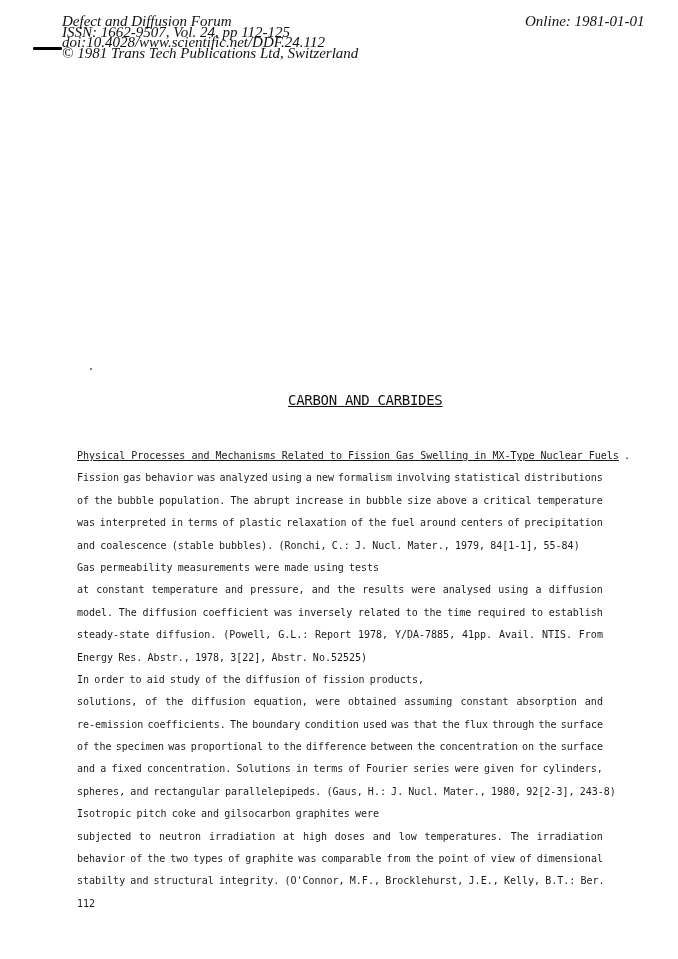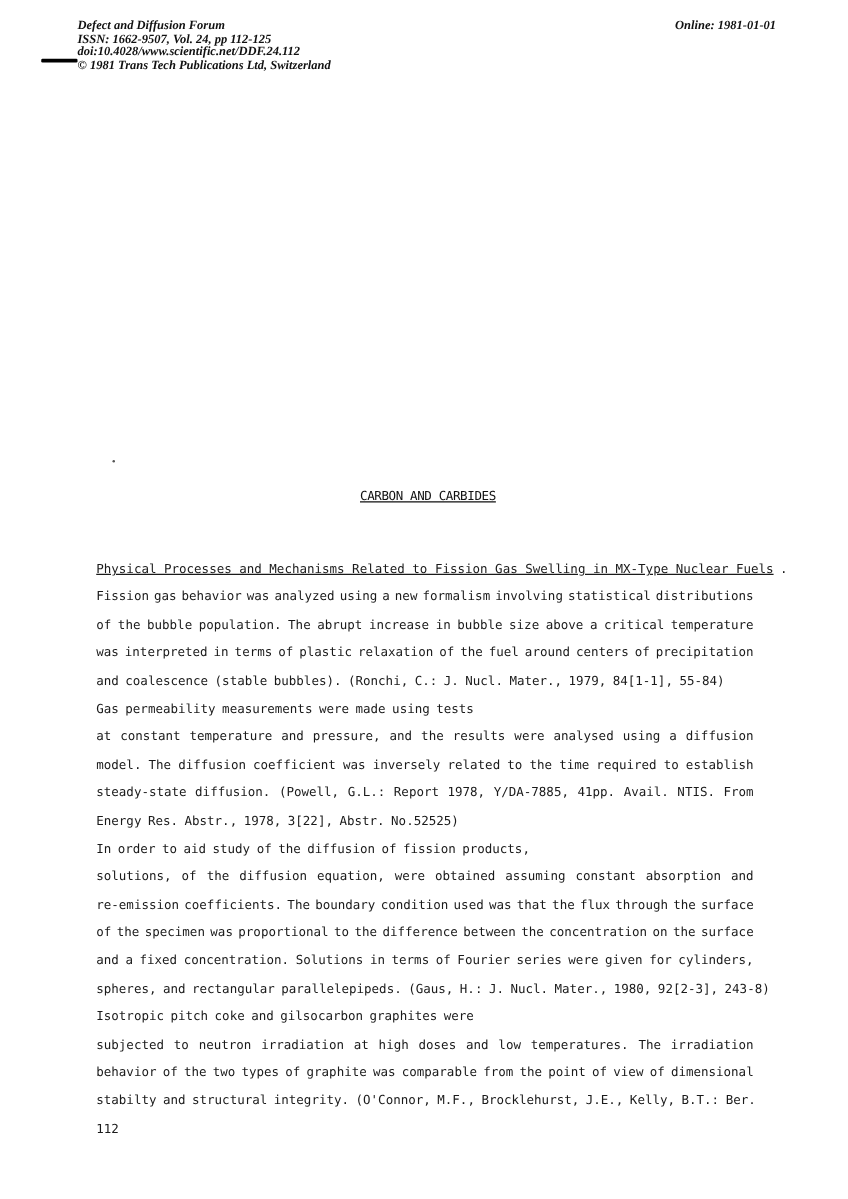--- a/index.html
+++ b/index.html
@@ -1,23 +1,23 @@
 <!DOCTYPE html>
 <html><head>
   <meta charset="utf-8">
   <style>
     html, body { margin: 0; padding: 0; background: #ffffff; }
     body { width: 678px; height: 959px; position: relative; overflow: hidden; color: #1a1a1a; }
-    .hdr { position: absolute; font-family: "Liberation Serif", serif; font-style: italic; font-size: 10px; line-height: 10.5px; color: #111; font-weight: bold; }
+    .hdr { position: absolute; font-family: "Liberation Serif", serif; font-style: italic; font-size: 15px; line-height: 10.5px; color: #111; }
     .hdr-left { left: 62px; top: 16px; }
     .hdr-left div { height: 10.5px; white-space: nowrap; }
-    .hdr-right { left: 525px; top: 16px; white-space: nowrap; margin-left: 15px; }
+    .hdr-right { left: 525px; top: 16px; white-space: nowrap; }
     .margin-bar { position: absolute; left: 33px; top: 47px; width: 29px; height: 3px; background: #000; border-radius: 1px; }
     .speck { position: absolute; left: 90px; top: 368px; width: 2px; height: 2px; background: #555; border-radius: 1px; }
-    .section-title { position: absolute; left: 288px; top: 392px; font-family: "DejaVu Sans Mono", monospace; font-size: 10px; letter-spacing: -0.3px; text-decoration: underline; color: #111; white-space: nowrap; }
+    .section-title { position: absolute; left: 288px; top: 392px; font-family: "DejaVu Sans Mono", monospace; font-size: 14px; letter-spacing: -0.3px; text-decoration: underline; color: #111; white-space: nowrap; }
     .body { position: absolute; left: 77px; top: 448px; width: 526px; font-family: "DejaVu Sans Mono", monospace; font-size: 10px; color: #1a1a1a; text-align: right; }
     .line { height: 22.4px; line-height: 16px; white-space: nowrap; display: flex; justify-content: space-between; }
     .line.last { justify-content: flex-start; }
     .line span.w { display: inline-block; }
     .line.last span.w { margin-right: 5.2px; }
     .u { text-decoration: underline; }
     .page-num { font-family: "DejaVu Sans Mono", monospace; }
   </style>
 </head>
 <body>

